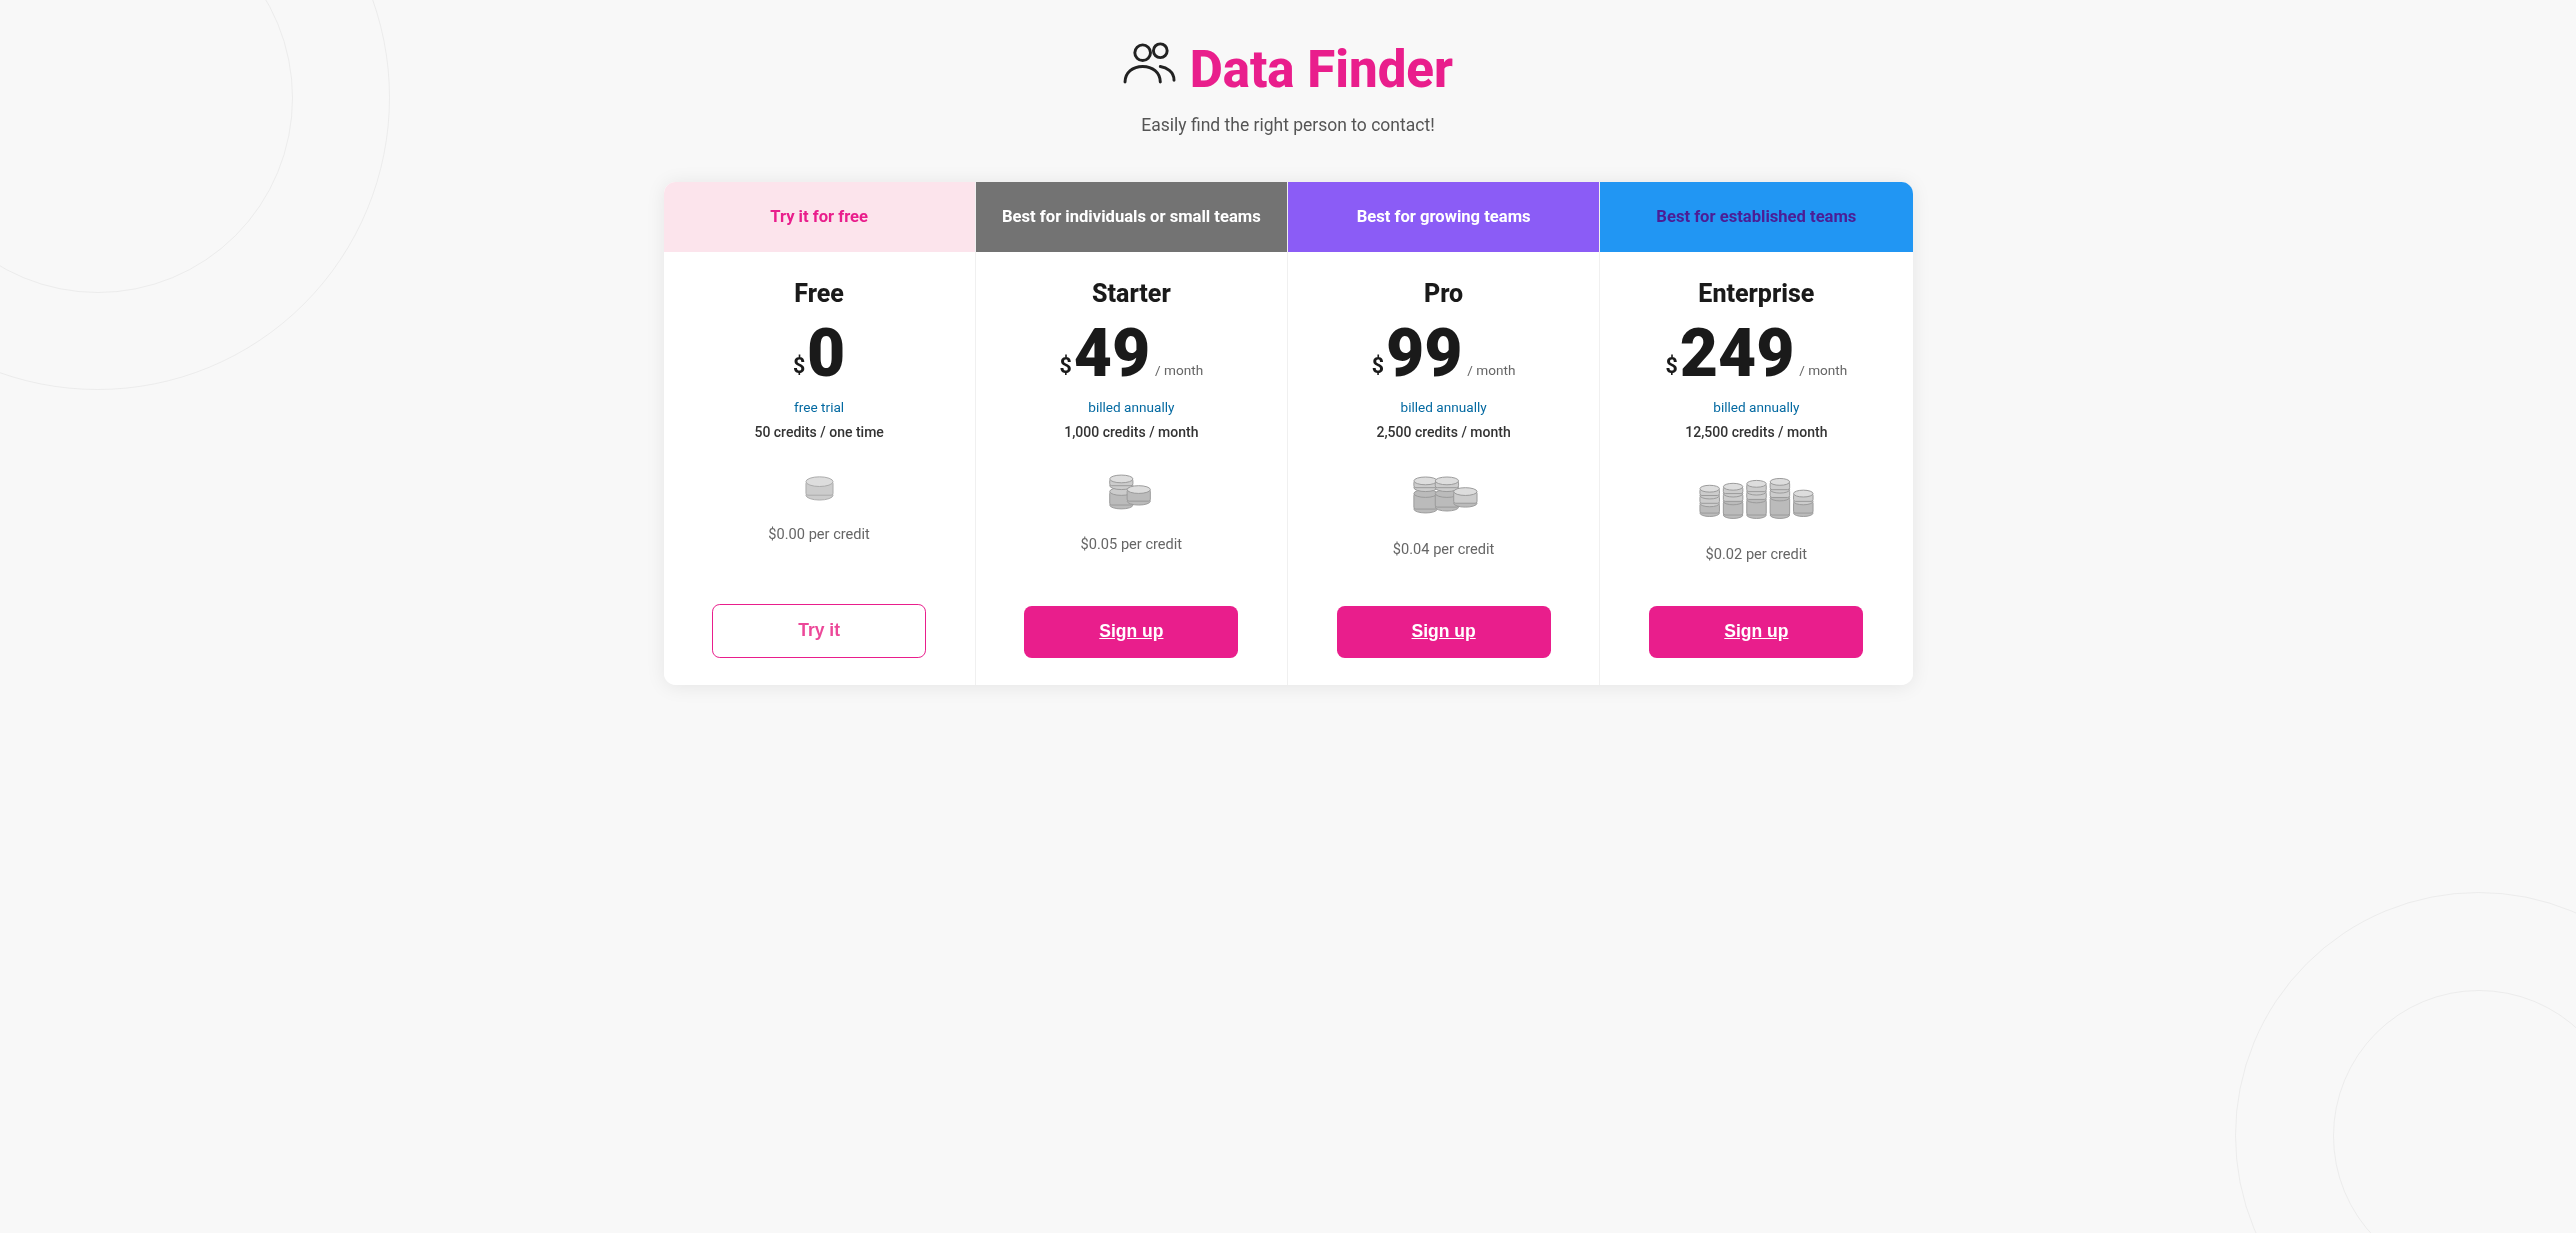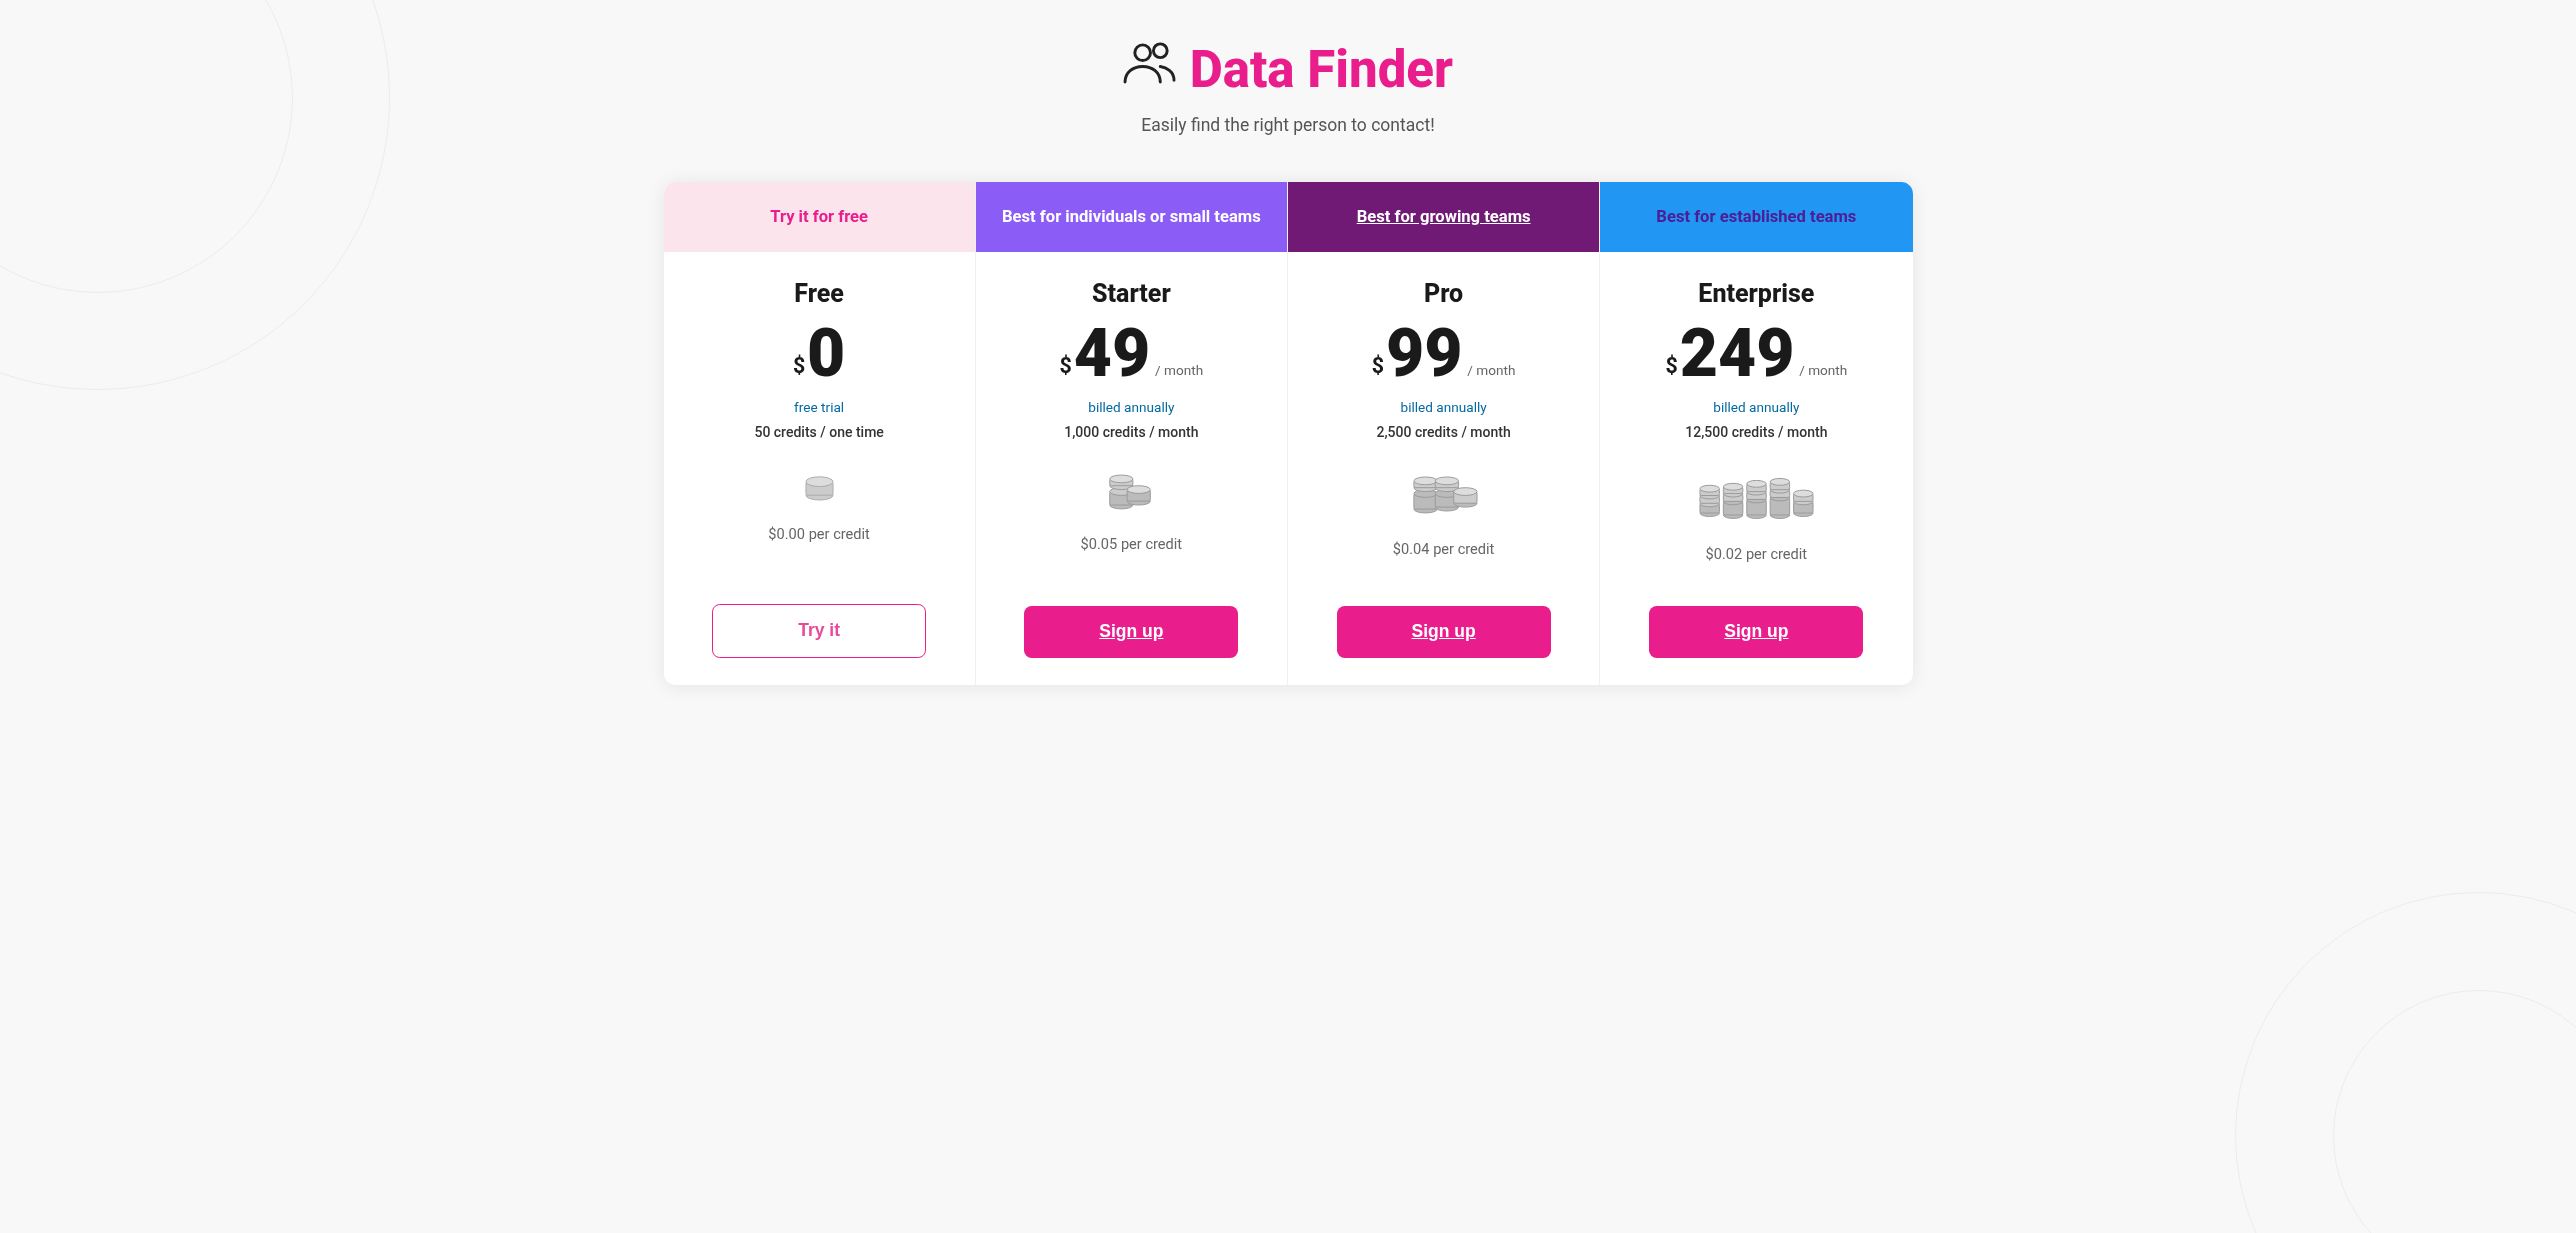--- a/index.html
+++ b/index.html
@@ -81,27 +81,26 @@
       min-height: 70px;
       display: flex;
       align-items: center;
       justify-content: center;
     }
     .plan-header.free {
       background: #fce4ec;
       color: #e91e8c;
     }
     .plan-header.starter {
+      background: #737373;
+      color: #fff;
+    }
+    .plan-header.pro {
       background: #8b5cf6;
       color: #fff;
-    }
-    .plan-header.pro {
-      background: #701a75;
-      color: #fff;
-      text-decoration: underline;
     }
     .plan-header.enterprise {
       background: #2196f3;
       color: #4c1d95;
     }
     .plan-body {
       padding: 27px 23.4px;
       flex: 1;
       display: flex;
       flex-direction: column;

